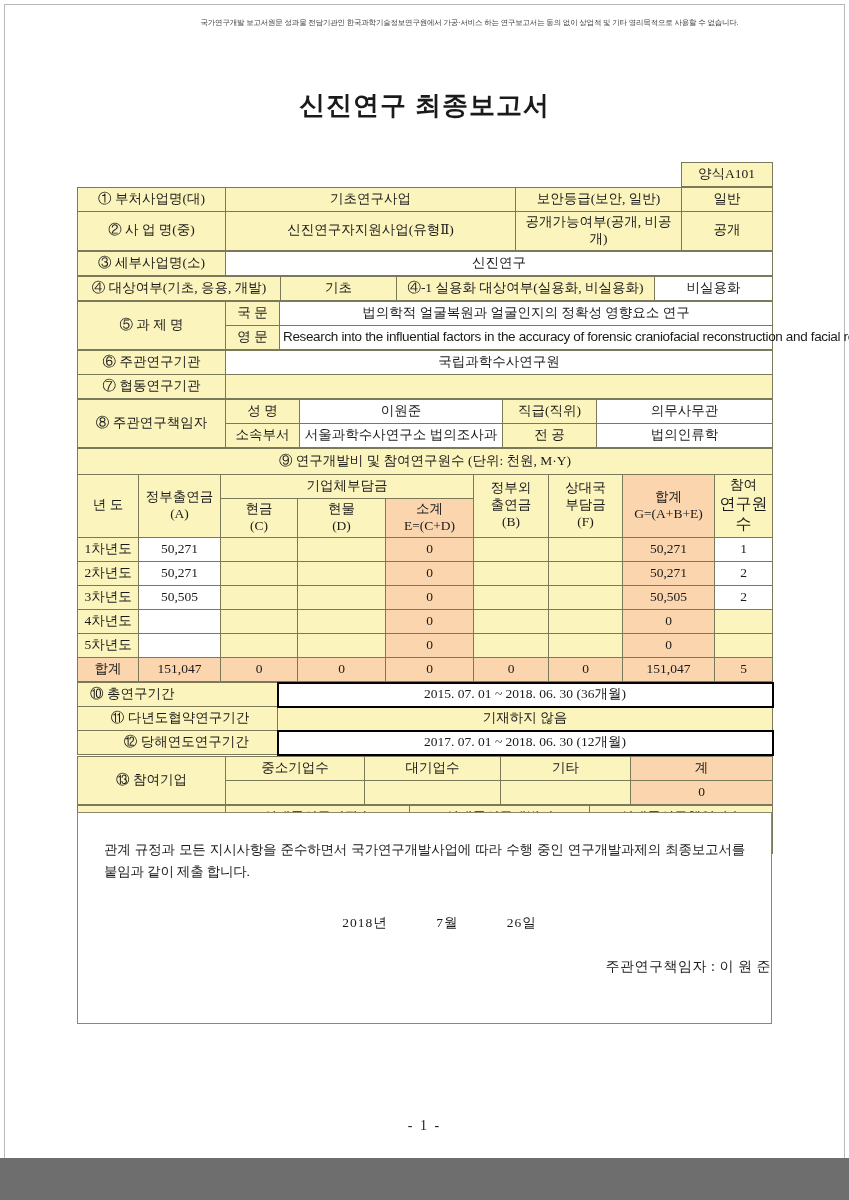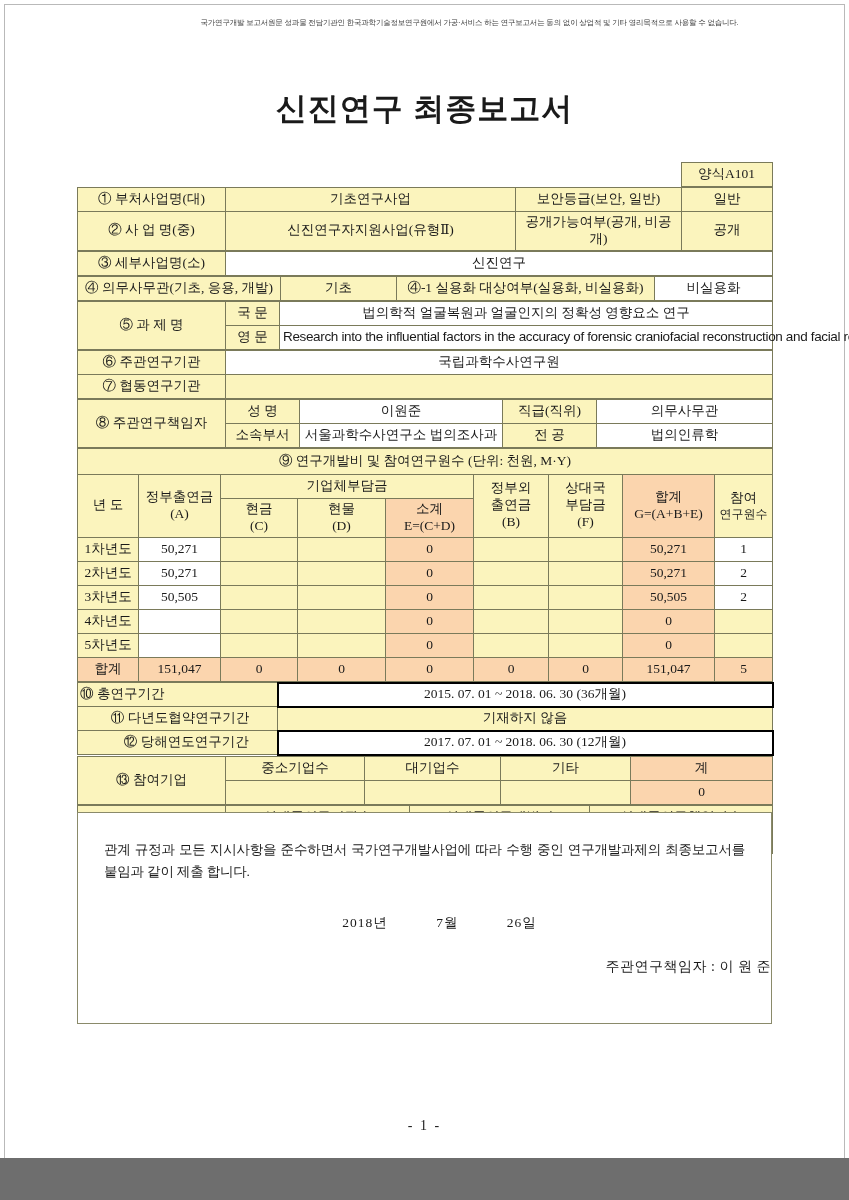--- a/index.html
+++ b/index.html
@@ -40,21 +40,21 @@
     padding-right: 30px;
     font-family: "Liberation Sans", "DejaVu Sans", sans-serif;
   }
 
   
   .doc-title {
     position: absolute;
     left: 0; right: 0;
     top: 88px;
     text-align: center;
-    font-size: 31px;
+    font-size: 26px;
     font-weight: bold;
     letter-spacing: 1px;
     font-family: "Liberation Sans", "DejaVu Sans", sans-serif;
   }
 
   
   .form {
     position: absolute;
     left: 77px;
     top: 162px;
@@ -74,21 +74,21 @@
     height: 24px;
     box-sizing: border-box;
     line-height: 1.25;
   }
   .yl { background: #fbf4bd; }
   .or { background: #fbd5ae; }
   .wh { background: #ffffff; }
   .none { border: none !important; background: #ffffff; }
   .lbl { text-align: center; }
   .num { text-align: right; padding-right: 6px; }
-  .small { font-size: 12px; }
+  .small { font-size: 16px; }
   .tiny-en {
     font-size: 10px;
     letter-spacing: -0.35px;
     font-family: "Liberation Sans", "DejaVu Sans", sans-serif;
     white-space: nowrap;
   }
   .thickbox {
     border: 2px solid #000 !important;
   }
   .tallrow td { height: 30px; }
@@ -206,21 +206,21 @@
 
     <table class="grid">
       <colgroup>
           <col style="width:203px">
           <col style="width:116px">
           <col style="width:258px">
           <col style="width:118px">
         </colgroup>
       <tbody>
           <tr>
-        <td class="yl lbl small">④ 의무사무관(기초, 응용, 개발)</td>
+        <td class="yl lbl small">④ 대상여부(기초, 응용, 개발)</td>
         <td class="yl">기초</td>
         <td class="yl small">④-1 실용화 대상여부(실용화, 비실용화)</td>
         <td class="wh">비실용화</td>
       </tr>
     </tbody>
       </table>
 
     <table class="grid">
       <colgroup>
           <col style="width:148px">
@@ -409,21 +409,21 @@
         </tbody>
     </table>
 
     <table class="grid">
       <colgroup>
           <col style="width:200px">
           <col style="width:495px">
         </colgroup>
       <tbody>
           <tr>
-        <td class="yl lbl" style="text-align:left;padding-left:2px">⑩ 총연구기간</td>
+        <td class="yl lbl" style="text-align:left;padding-left:12px">⑩ 총연구기간</td>
         <td class="wh thickbox">2015.   07. 01 ~ 2018. 06. 30 (36개월)</td>
       </tr>
       <tr>
         <td class="yl lbl" style="text-align:center;padding-left:8px">⑪ 다년도협약연구기간</td>
         <td class="yl">기재하지 않음</td>
       </tr>
       <tr>
         <td class="yl lbl" style="text-align:center;padding-left:21px">⑫ 당해연도연구기간</td>
         <td class="wh thickbox">2017.   07. 01 ~ 2018. 06. 30 (12개월)</td>
       </tr>

